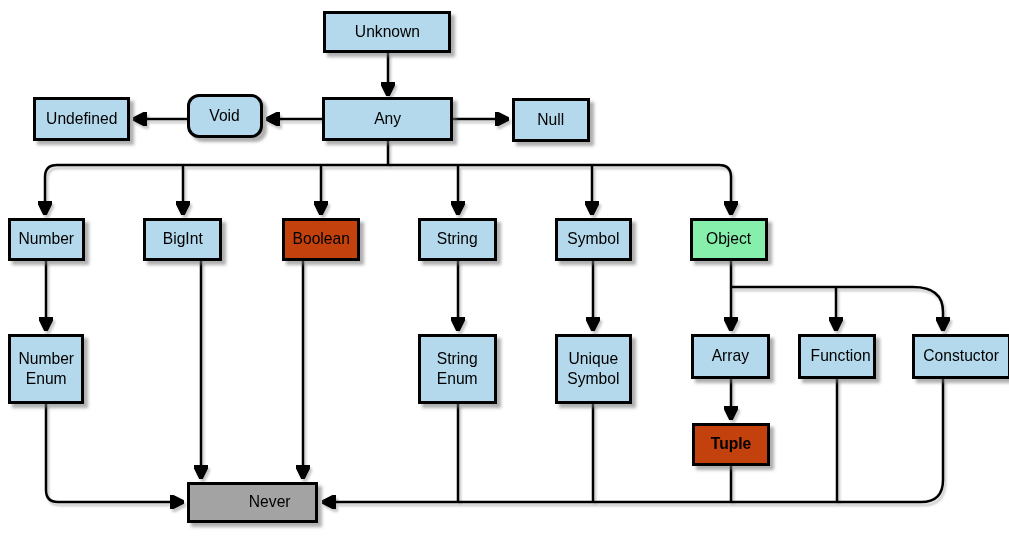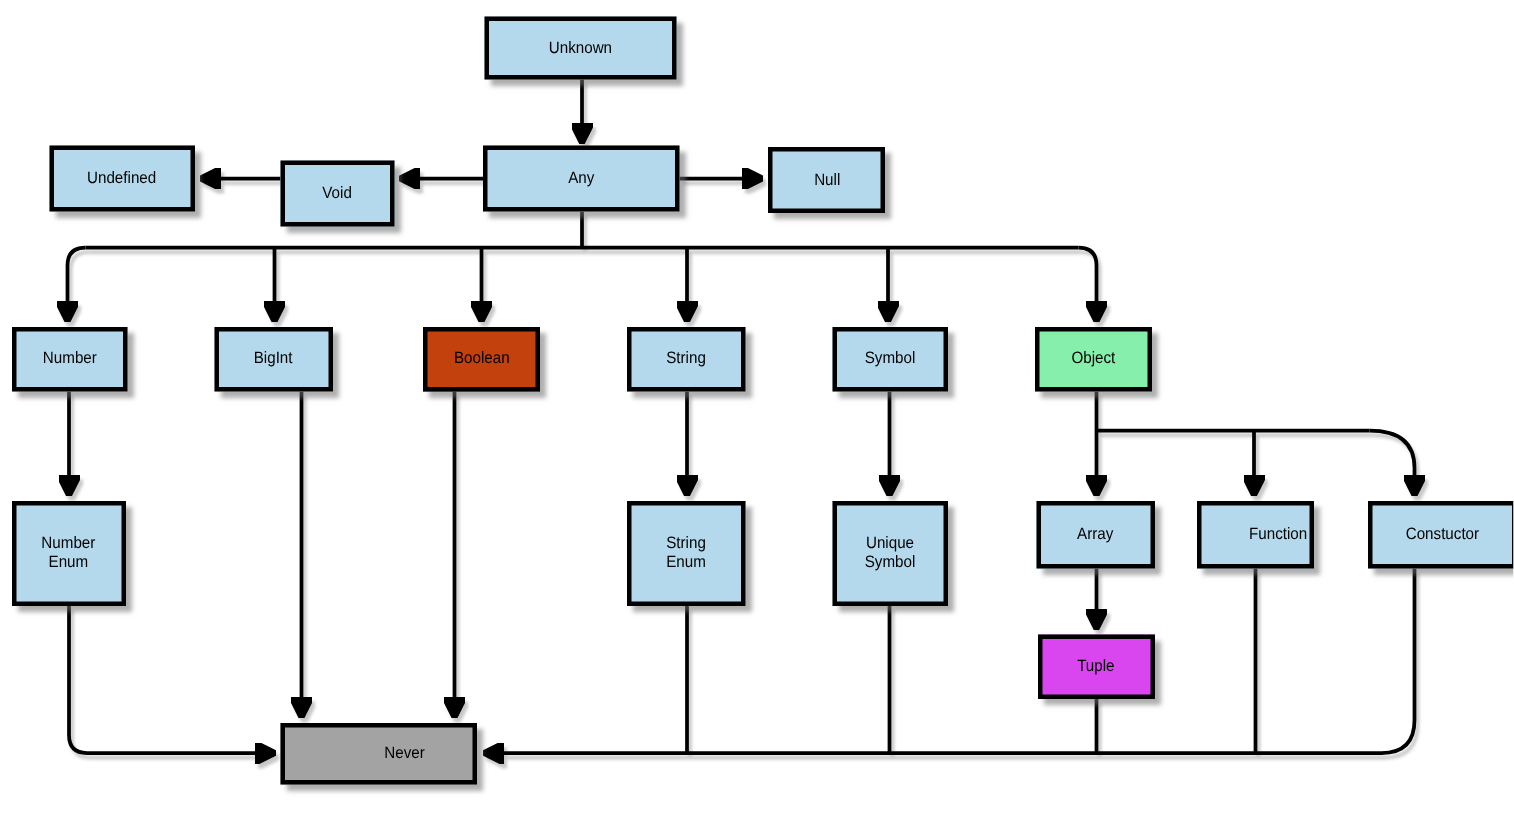--- a/index.html
+++ b/index.html
@@ -31,33 +31,33 @@
     position: absolute;
     box-sizing: border-box;
     background: #b4d9ec;
     border: 3px solid #000000;
     box-shadow: 4px 4px 3px rgba(110,110,110,0.55);
     display: flex;
     align-items: center;
     justify-content: center;
     text-align: center;
     color: #000000;
-    font-size: 11px;
+    font-size: 17px;
     line-height: 1.18;
     white-space: pre-line;
   }
   .node .lbl {
     display: inline-block;
     transform: scaleX(0.92);
     white-space: pre-line;
   }
   
   .n-unknown      { left: 323px; top: 11px;  width: 128px; height: 42px; }
   .n-undefined    { left: 33px;  top: 97px;  width: 97px;  height: 44px; }
-  .n-void         { left: 187px; top: 107px;  width: 76px;  height: 44px; }
+  .n-void         { left: 187px; top: 94px;  width: 76px;  height: 44px; border-radius: 12px; }
   .n-any          { left: 322px; top: 97px;  width: 131px; height: 44px; }
   .n-null         { left: 512px; top: 98px;  width: 78px;  height: 44px; }
   .n-number       { left: 8px;   top: 218px; width: 77px;  height: 43px; }
   .n-bigint       { left: 143px; top: 218px; width: 79px;  height: 43px; }
   .n-boolean      { left: 282px; top: 218px; width: 78px;  height: 43px; }
   .n-string       { left: 418px; top: 218px; width: 79px;  height: 43px; }
   .n-symbol       { left: 555px; top: 218px; width: 77px;  height: 43px; }
   .n-object       { left: 690px; top: 218px; width: 78px;  height: 43px; }
   .n-number-enum  { left: 8px;   top: 334px; width: 76px;  height: 70px; }
   .n-string-enum  { left: 418px; top: 334px; width: 79px;  height: 70px; }
@@ -129,16 +129,16 @@
   <div class="node n-object" style="background: #86efac; border-color: rgb(0, 0, 0);"><span class="lbl">Object</span></div>
   <div class="node n-number-enum" style="background: rgb(180, 217, 236); border-color: rgb(0, 0, 0);"><span class="lbl">Number
 Enum</span></div>
   <div class="node n-string-enum" style="background: rgb(180, 217, 236); border-color: rgb(0, 0, 0);"><span class="lbl">String
 Enum</span></div>
   <div class="node n-unique-symbol" style="background: rgb(180, 217, 236); border-color: rgb(0, 0, 0);"><span class="lbl">Unique
 Symbol</span></div>
   <div class="node n-array" style="background: rgb(180, 217, 236); border-color: rgb(0, 0, 0);"><span class="lbl">Array</span></div>
   <div class="node n-function" style="background: rgb(180, 217, 236); border-color: rgb(0, 0, 0);"><span class="lbl">Function</span></div>
   <div class="node n-constuctor" style="background: rgb(180, 217, 236); border-color: rgb(0, 0, 0); margin-left: 21px;"><span class="lbl">Constuctor</span></div>
-  <div class="node n-tuple" style="background: #d946ef; border-color: rgb(0, 0, 0);"><span class="lbl">Tuple</span></div>
+  <div class="node n-tuple" style="background: #c2410c; border-color: rgb(0, 0, 0); font-weight: bold;"><span class="lbl">Tuple</span></div>
   <div class="node n-never" style="background: #a3a3a3; border-color: rgb(0, 0, 0); padding-left: 34px;"><span class="lbl">Never</span></div>
 
 </div>
 
 </body></html>

